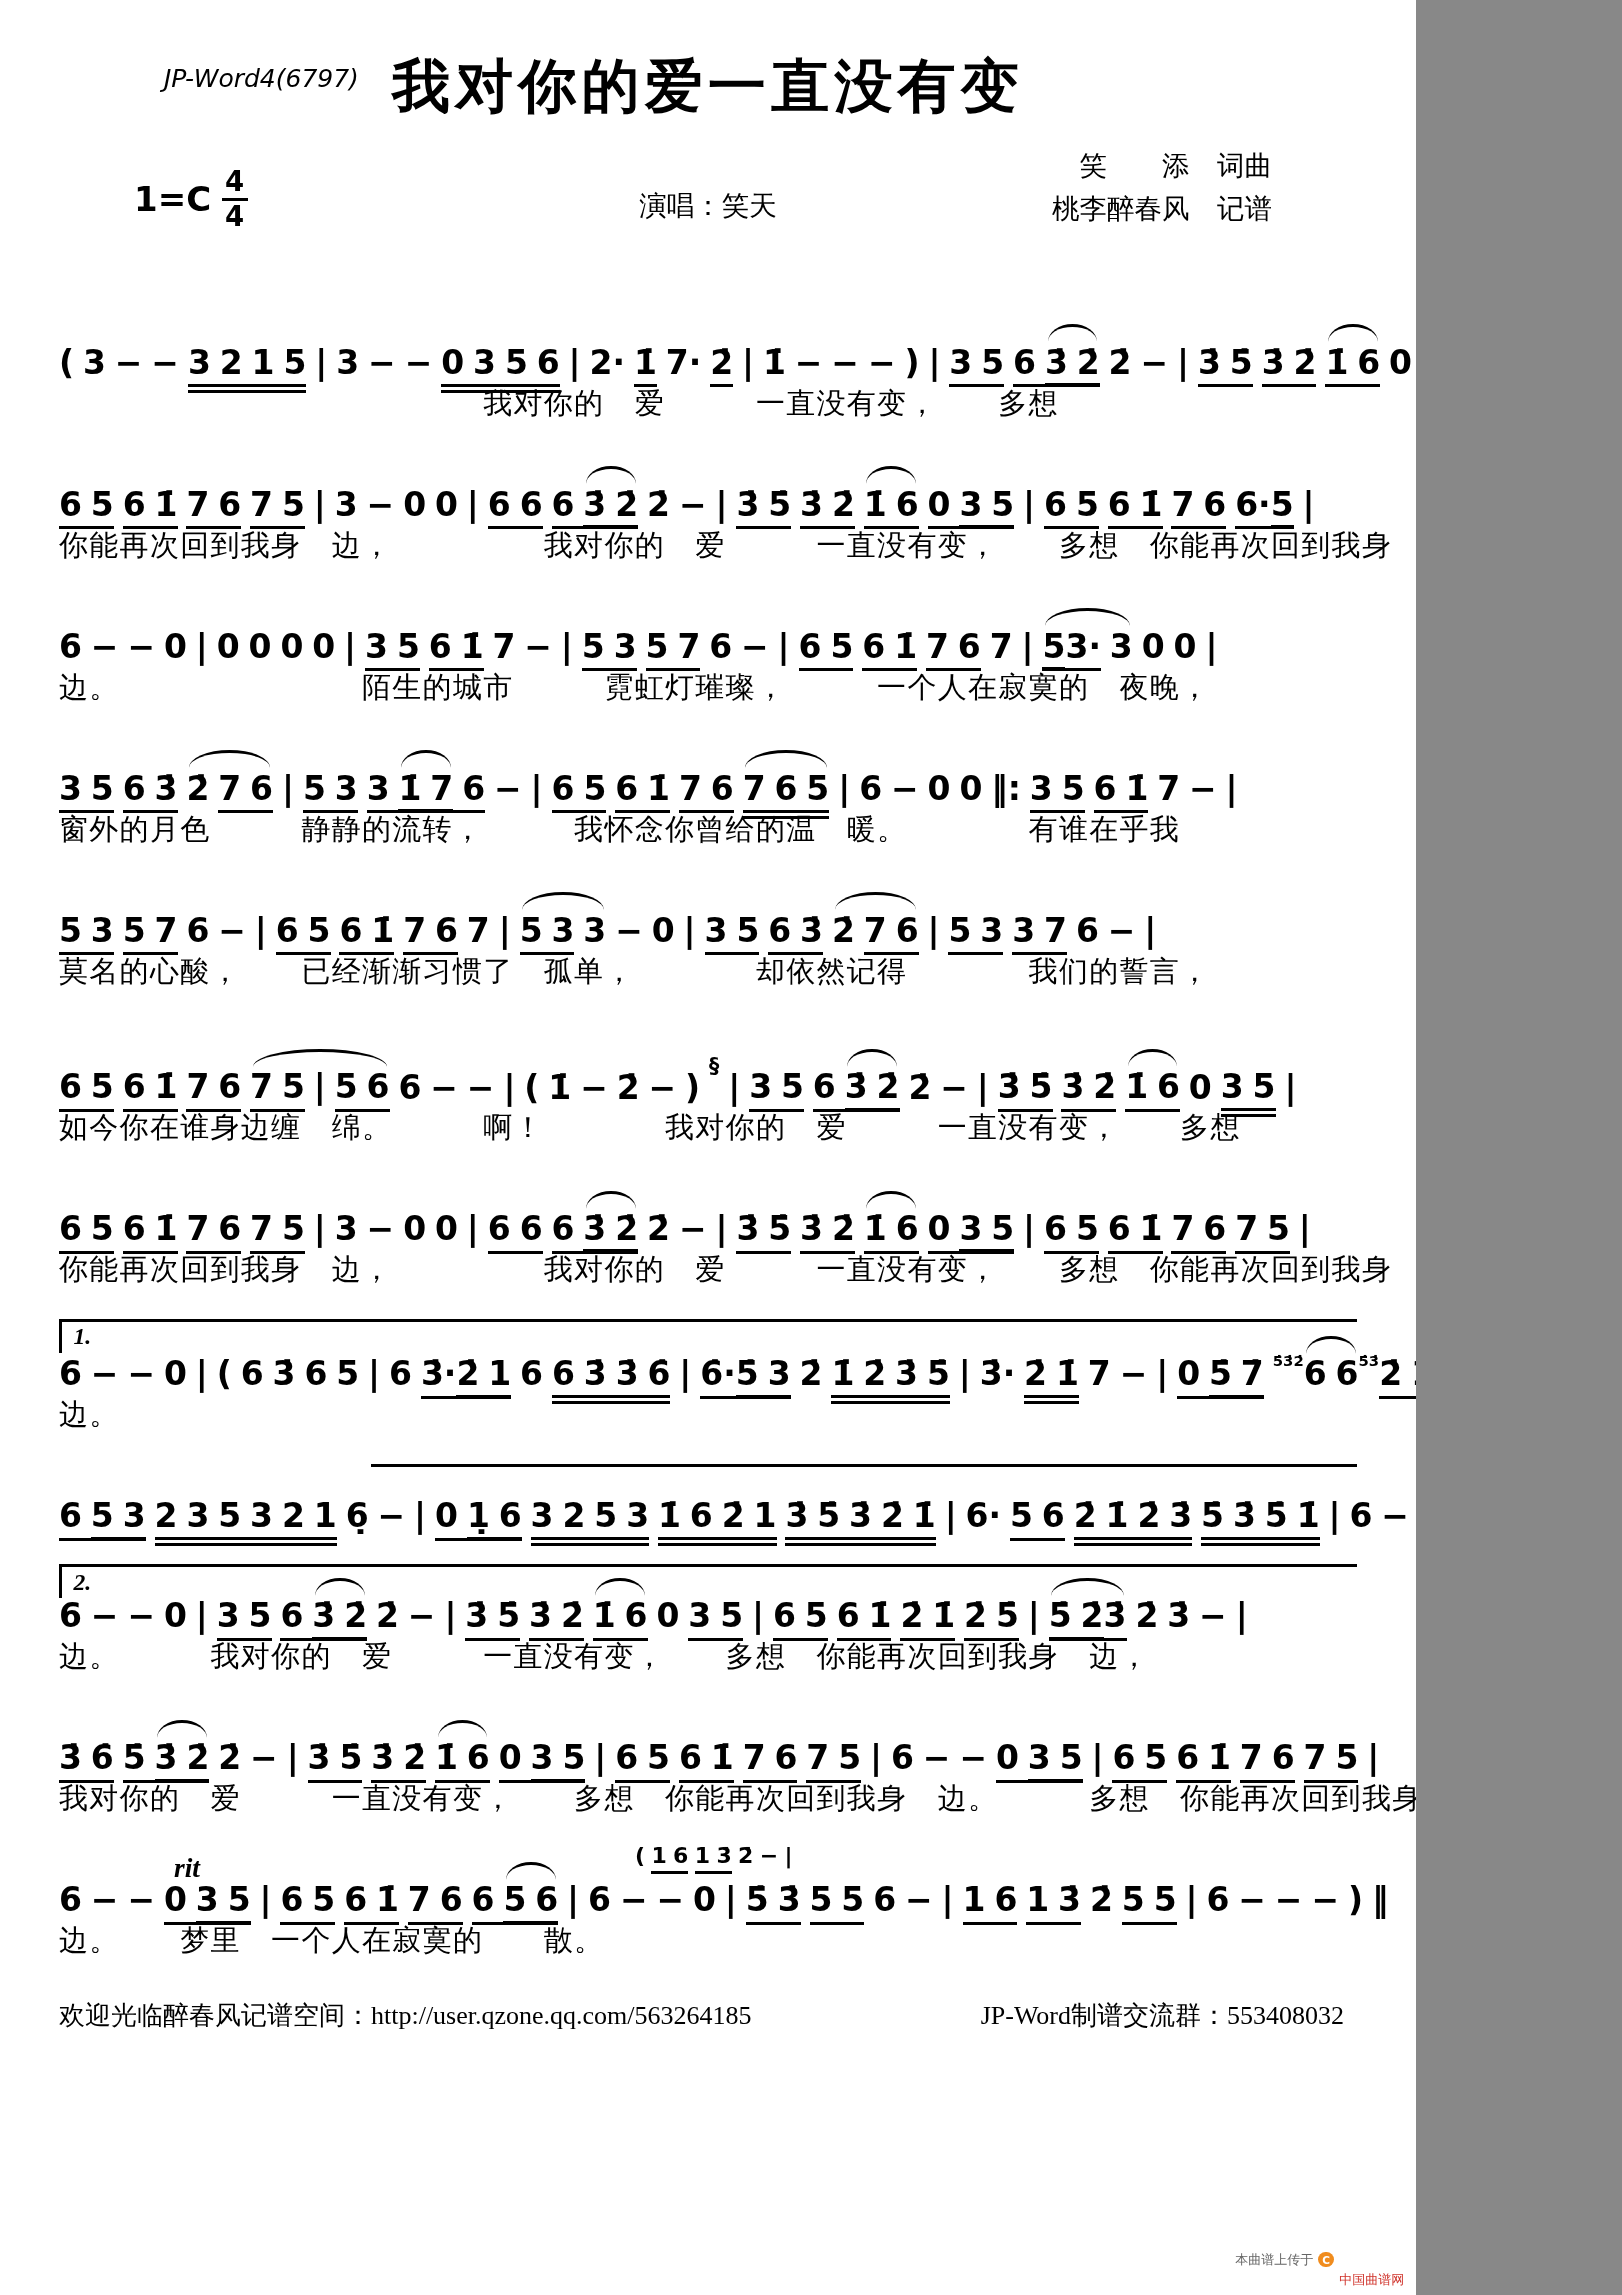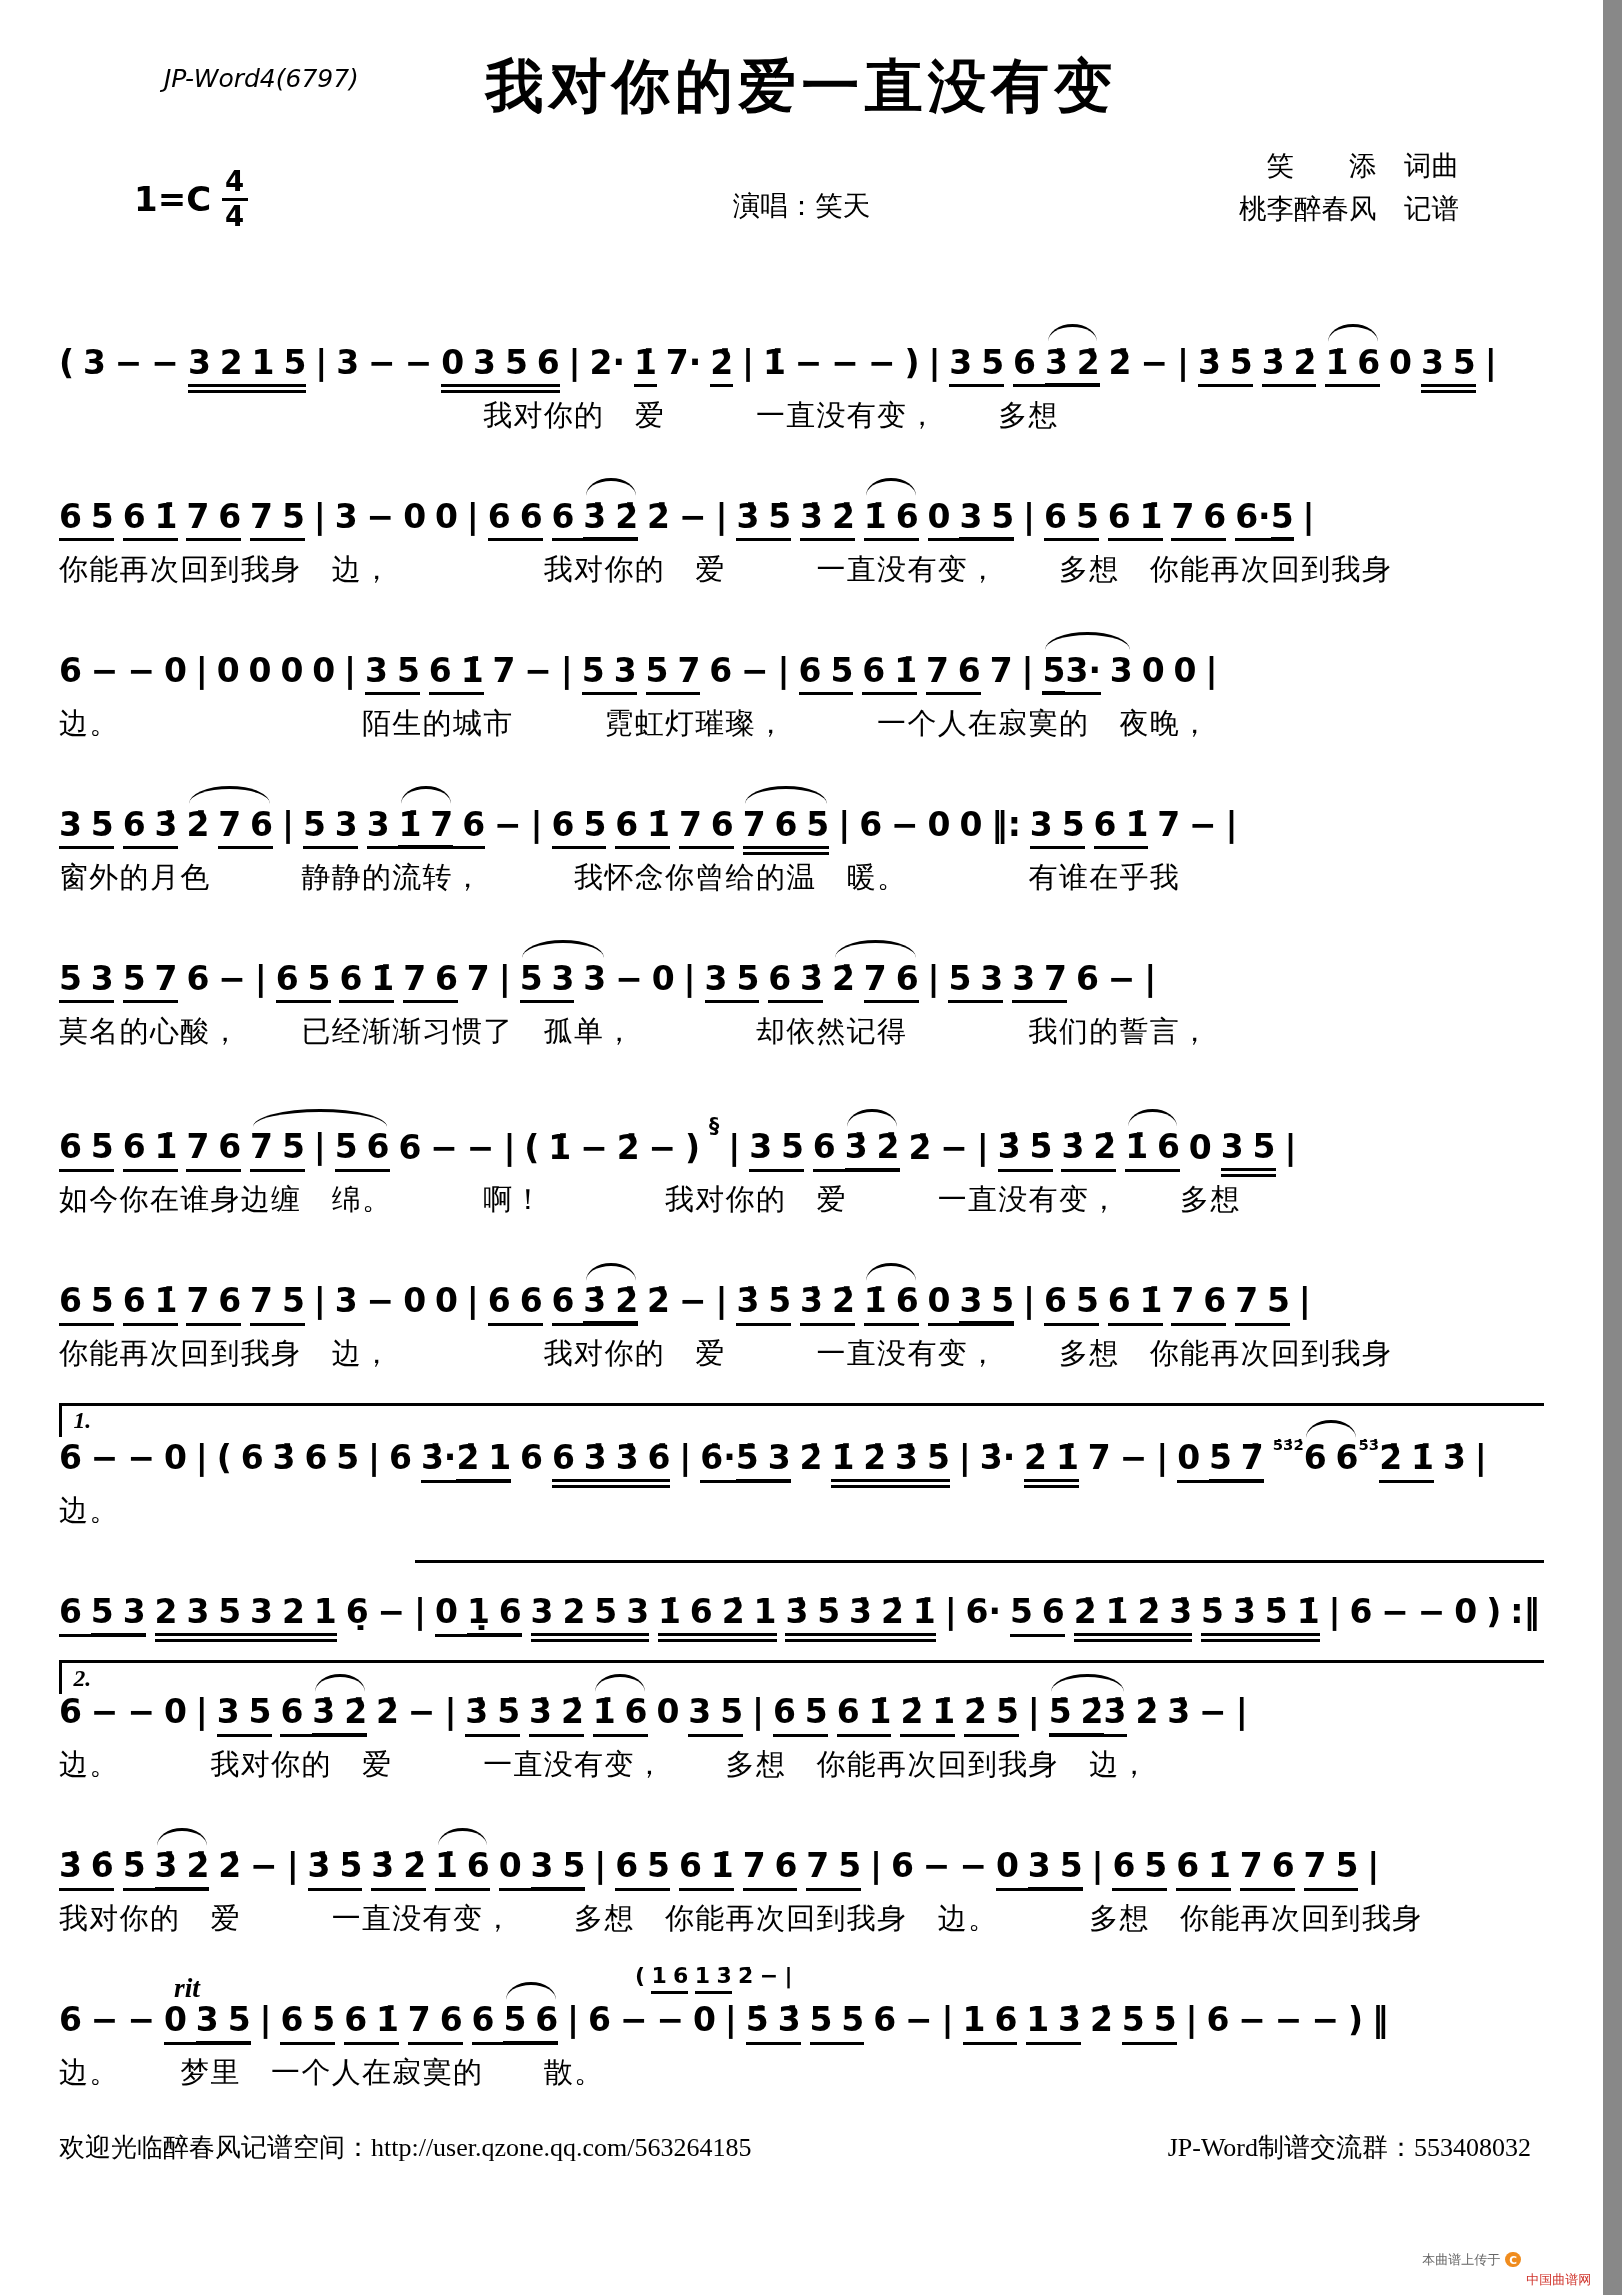--- a/index.html
+++ b/index.html
@@ -1,35 +1,35 @@
 <!DOCTYPE html>
 <html style="font-size:10.5px"><head>
 <meta charset="utf-8">
 <style>
   html,body{margin:0;padding:0;background:#888;}
-  .page{position:relative;width:1603px;height:2295px;background:#fff;color:#000;
+  .page{position:relative;width:1416px;height:2295px;background:#fff;color:#000;
         font-family:"DejaVu Sans",sans-serif;box-sizing:border-box;padding:52px 59px 0;overflow:hidden;}
   
   .header{position:relative;height:255px;}
   .watermark{position:absolute;left:105px;top:11.8px;font-style:italic;font-size:25px;}
   .title{position:absolute;left:0;right:0;top:-3.9px;margin:0;text-align:center;
          font-family:"Liberation Serif",serif;font-size:58px;font-weight:900;letter-spacing:5.2px;}
   .credits{position:absolute;right:85px;top:93px;text-align:right;font-size:27.5px;
            font-family:"Liberation Serif",serif;line-height:1.55;}
   .singer{position:absolute;left:0;right:0;top:136px;text-align:center;font-size:27.5px;
           font-family:"Liberation Serif",serif;}
   .keytime{position:absolute;left:75px;top:116px;display:flex;align-items:center;gap:10.5px;
            font-size:34px;font-weight:bold;}
   .frac{display:inline-flex;flex-direction:column;align-items:center;font-size:27.5px;line-height:1.0;font-weight:bold;}
   .fbar{width:26px;border-top:3.3px solid #000;margin:2px 0;}
   
   #score{margin-top:3.9px;}
   .system{position:relative;margin-bottom:29px;}
   .notes{font-size:33px;font-weight:bold;line-height:1.12;padding-top:34px;white-space:nowrap;word-spacing:-2.6px;}
-  .lyrics{font-size:29px;font-family:"Liberation Serif",serif;white-space:pre;margin-top:14px;letter-spacing:1.3px;}
+  .lyrics{font-size:29px;font-family:"Liberation Serif",serif;white-space:pre;margin-top:2px;letter-spacing:1.3px;}
   .u1{border-bottom:3.3px solid #000;padding-bottom:2.6px;}
   .u2{border-bottom:9.2px double #000;padding-bottom:2px;}
   .u1 .u2{border-bottom:3.3px solid #000;padding-bottom:1.3px;}
   .tie{position:relative;display:inline-block;}
   .tie::before{content:"";position:absolute;left:2.6px;right:2.6px;top:-0.62em;height:0.45em;
                border-top:3.3px solid #000;border-radius:50% 50% 0 0 / 100% 100% 0 0;}
   .grace{font-size:45%;vertical-align:1.3em;letter-spacing:0;word-spacing:0;}
   .segno{font-size:62%;vertical-align:1.25em;font-weight:bold;}
   .volta{position:absolute;top:0;left:0;right:0;height:33px;border-top:3.3px solid #000;}
   .volta::before{content:"";position:absolute;left:0;top:0;height:31px;border-left:3.3px solid #000;}

